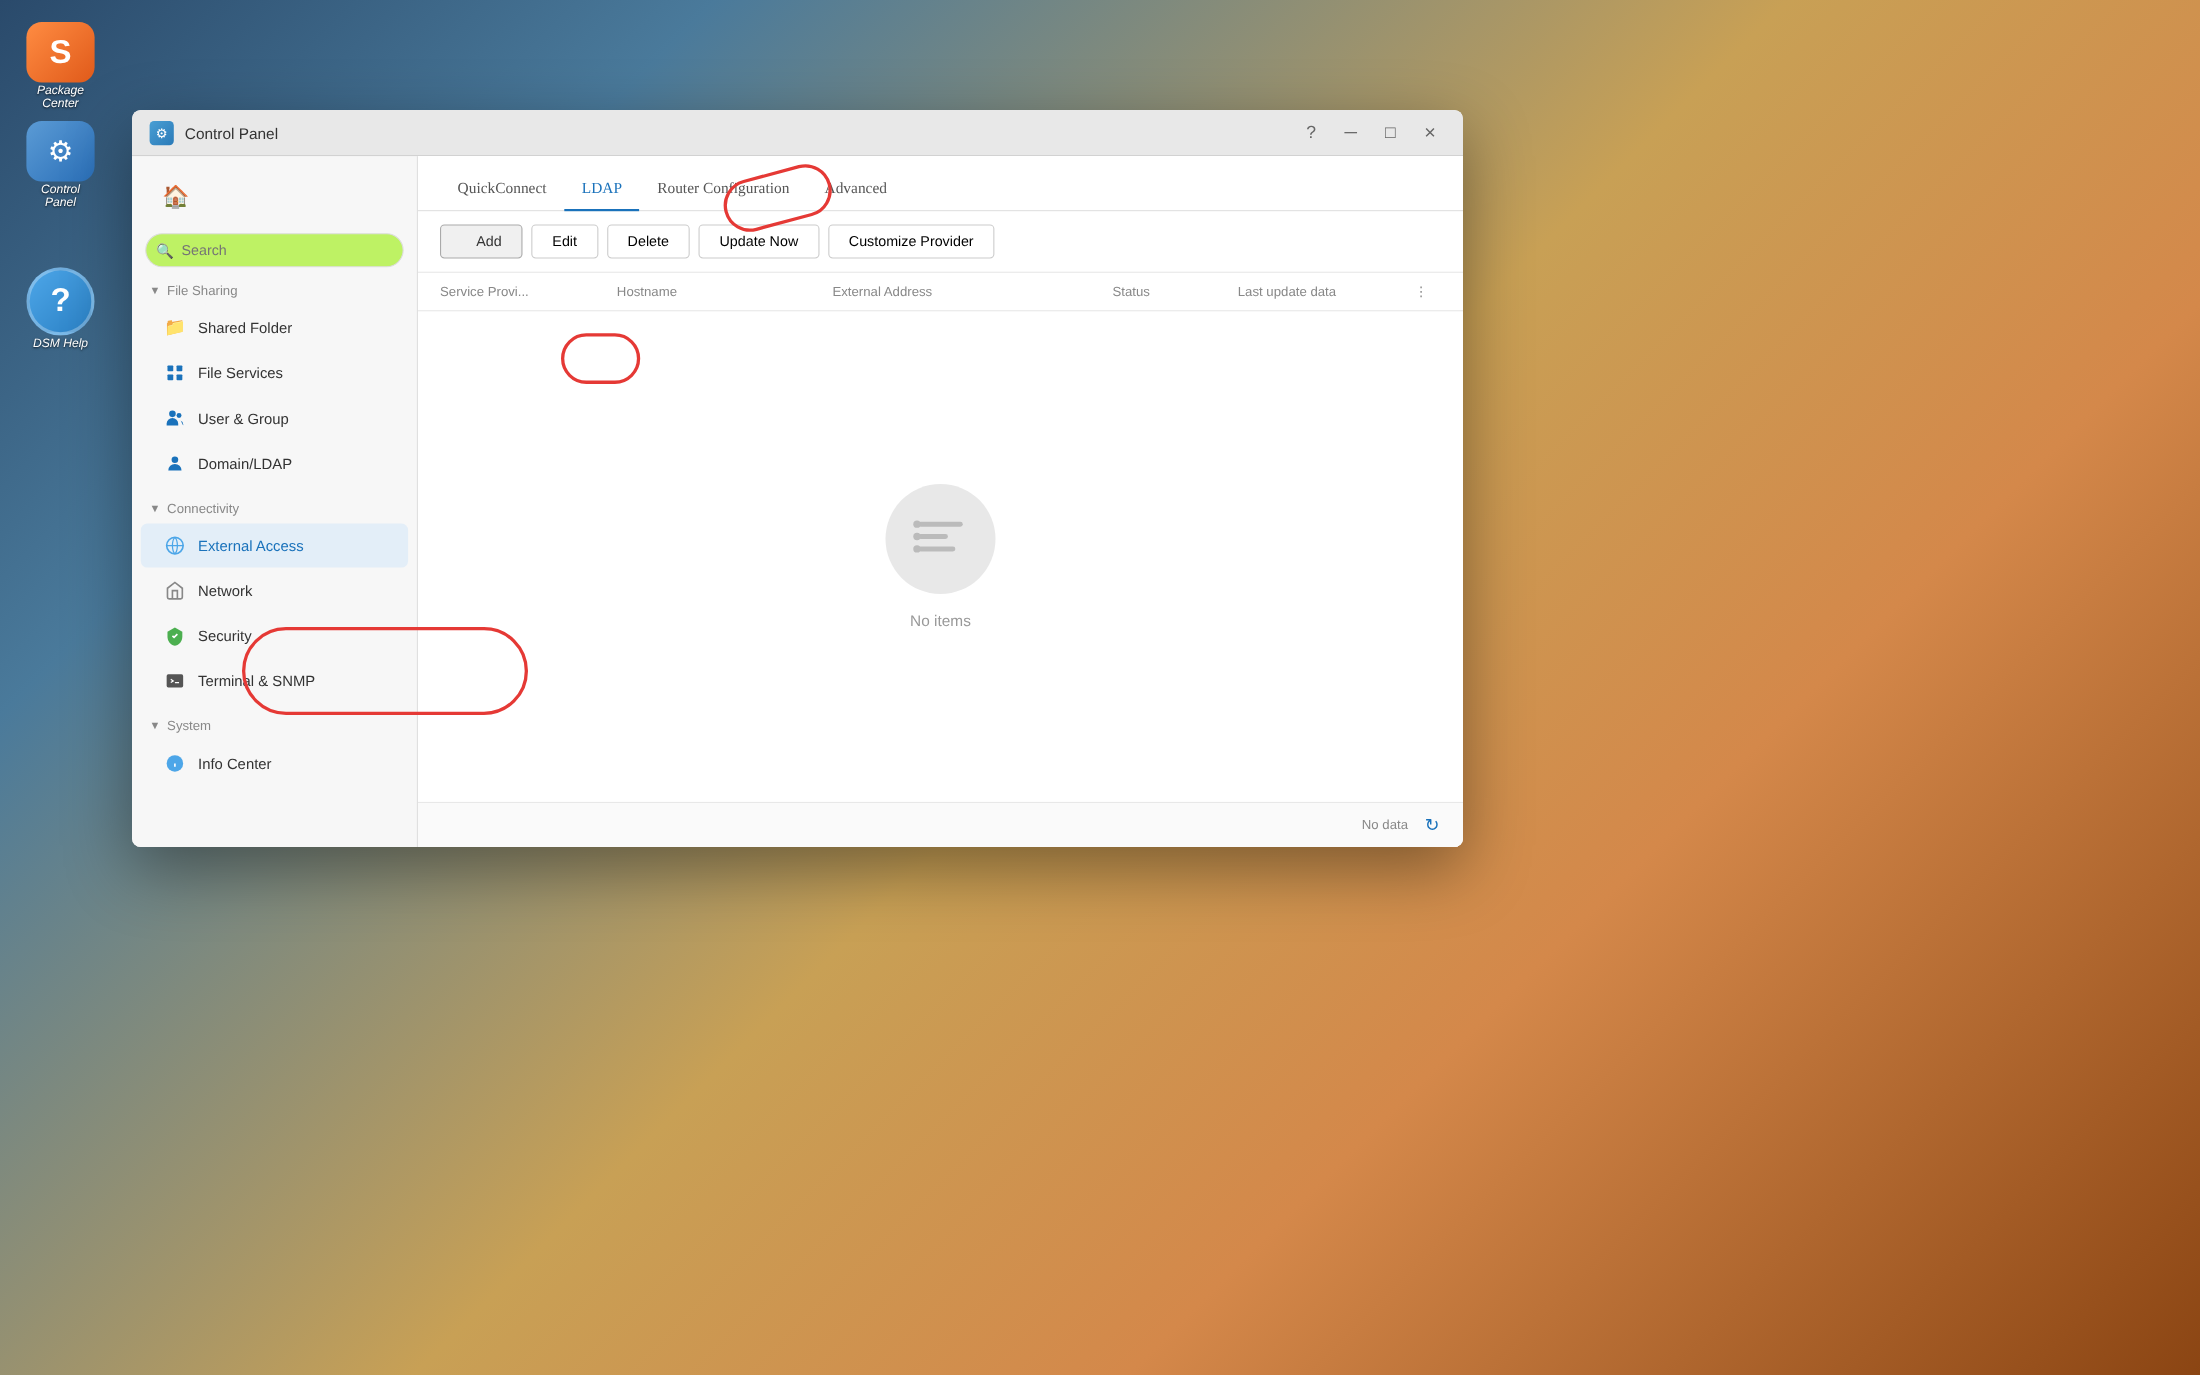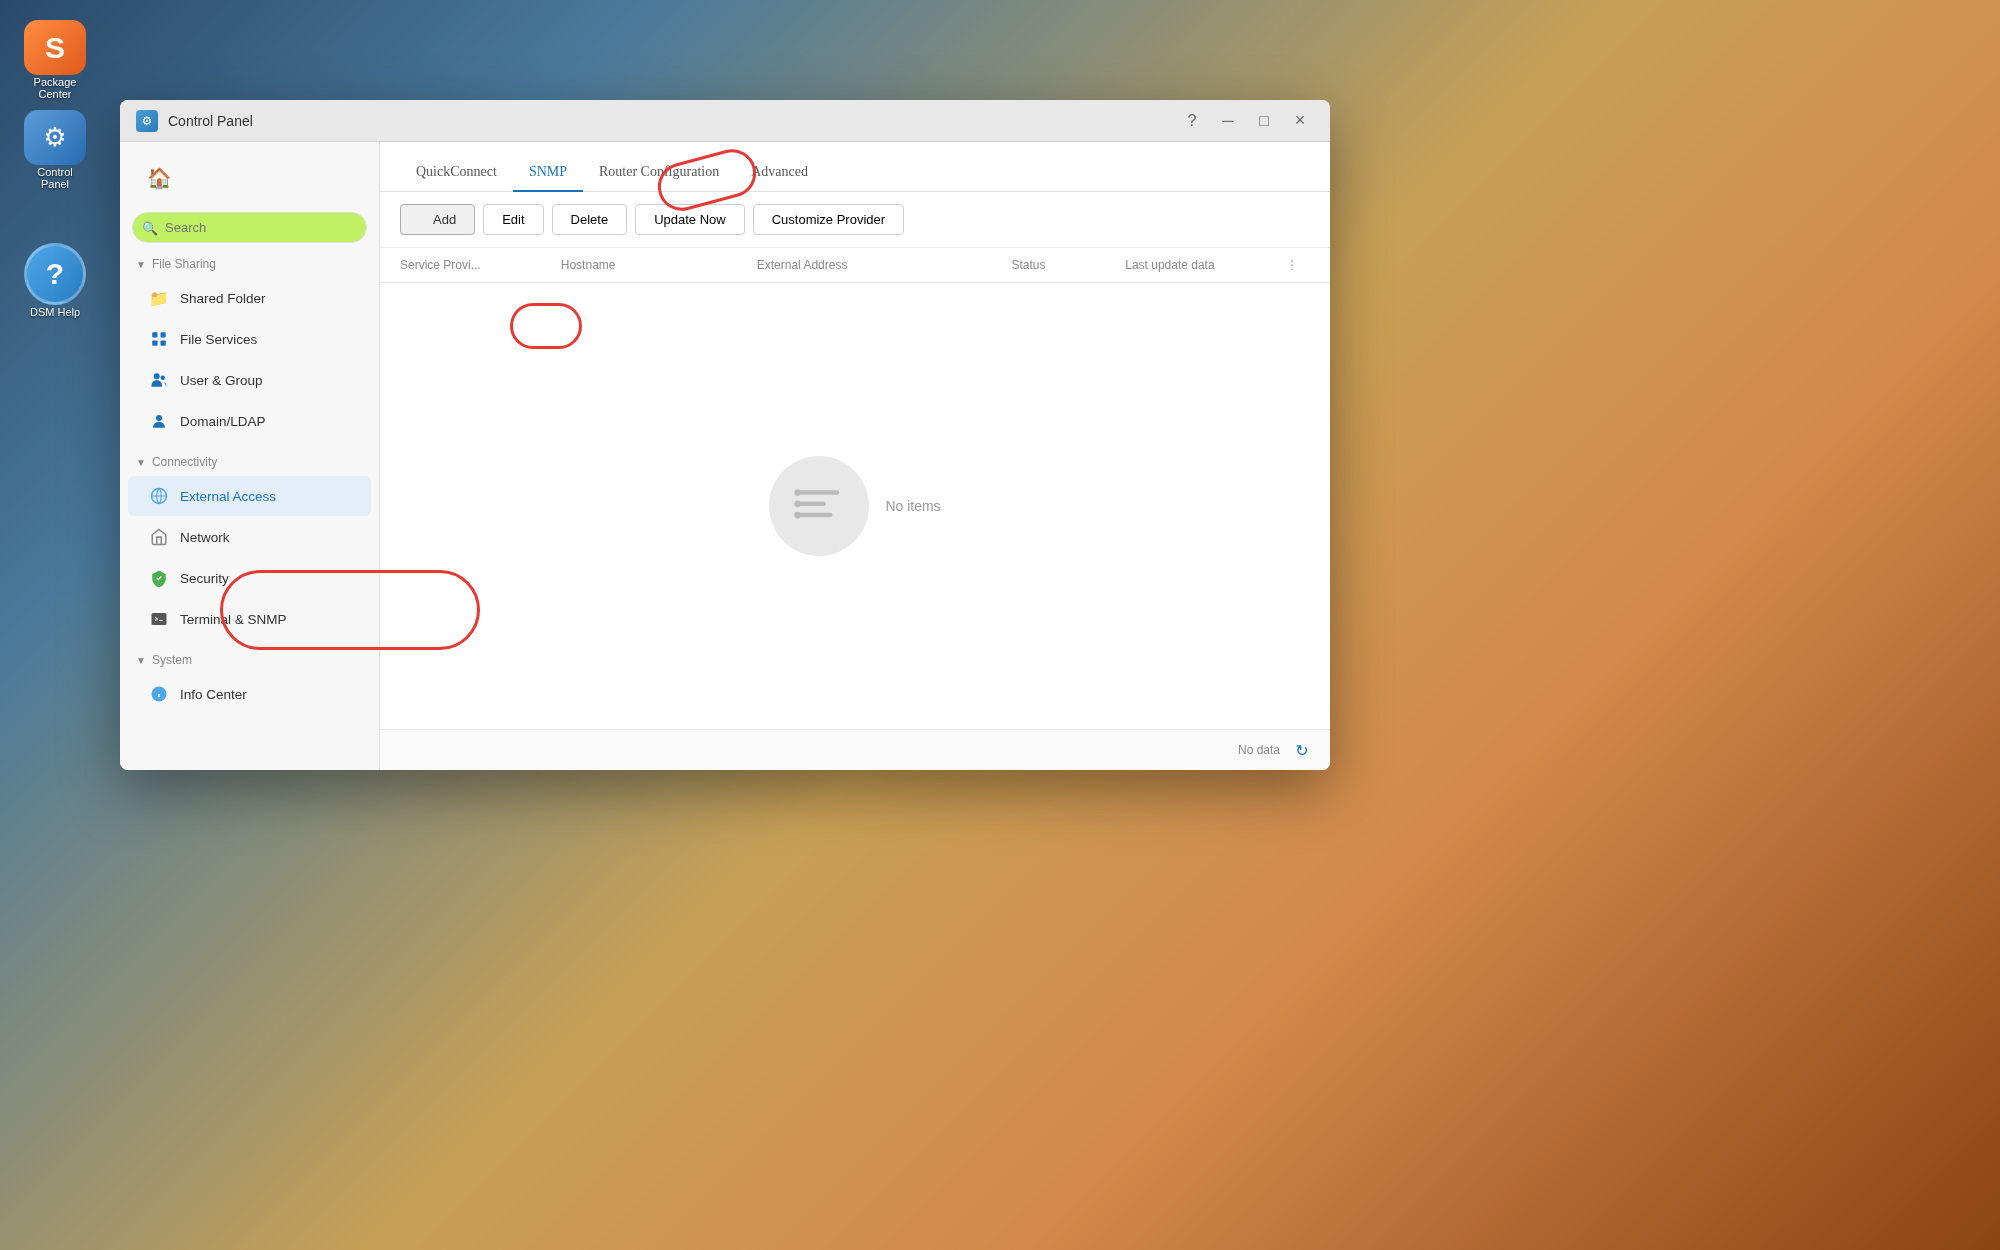--- a/index.html
+++ b/index.html
@@ -54,20 +54,21 @@
       justify-content: center;
       font-size: 28px;
     }
 
     .dock-label {
       font-size: 11px;
       color: white;
       text-align: center;
       margin-top: 1px;
       text-shadow: 0 1px 2px rgba(0,0,0,0.8);
+      font-style: italic;
     }
 
     
     .window {
       position: absolute;
       background: #f0f0f0;
       border-radius: 8px;
       box-shadow: 0 20px 60px rgba(0,0,0,0.4);
       overflow: hidden;
     }
@@ -305,20 +306,21 @@
     .col-hostname { flex: 1.5; }
     .col-external { flex: 2; }
     .col-status { flex: 0.8; }
     .col-updated { flex: 1.2; }
     .col-more { width: 24px; }
 
     
     .empty-state {
       flex: 1;
       display: flex;
+      flex-direction: column;
       align-items: center;
       justify-content: center;
       gap: 16px;
     }
 
     .empty-icon {
       width: 100px;
       height: 100px;
       border-radius: 50%;
       background: #e8e8e8;
@@ -575,21 +577,21 @@
             <span>Info Center</span>
           </div>
         </div>
 
       </div>
 
       <div class="main-content">
 
         <div class="tabs-bar">
           <div class="tab">QuickConnect</div>
-          <div class="tab active">SNMP</div>
+          <div class="tab active">LDAP</div>
           <div class="tab">Router Configuration</div>
           <div class="tab">Advanced</div>
         </div>
 
         <div class="toolbar">
           <button class="toolbar-btn primary" style="background:#f0f0f0; border-color: #aaa; padding-left: 32px;">Add</button>
           <button class="toolbar-btn">Edit</button>
           <button class="toolbar-btn">Delete</button>
           <button class="toolbar-btn">Update Now</button>
           <button class="toolbar-btn">Customize Provider</button>

